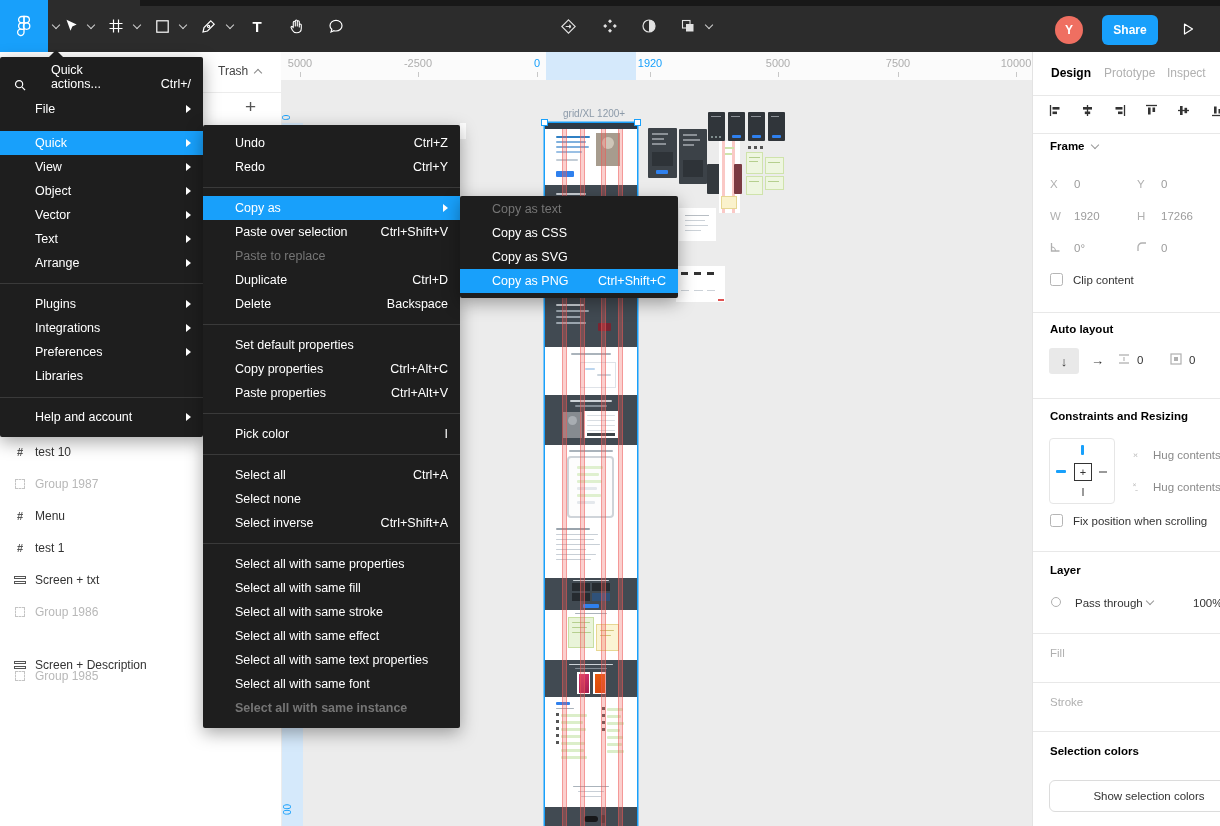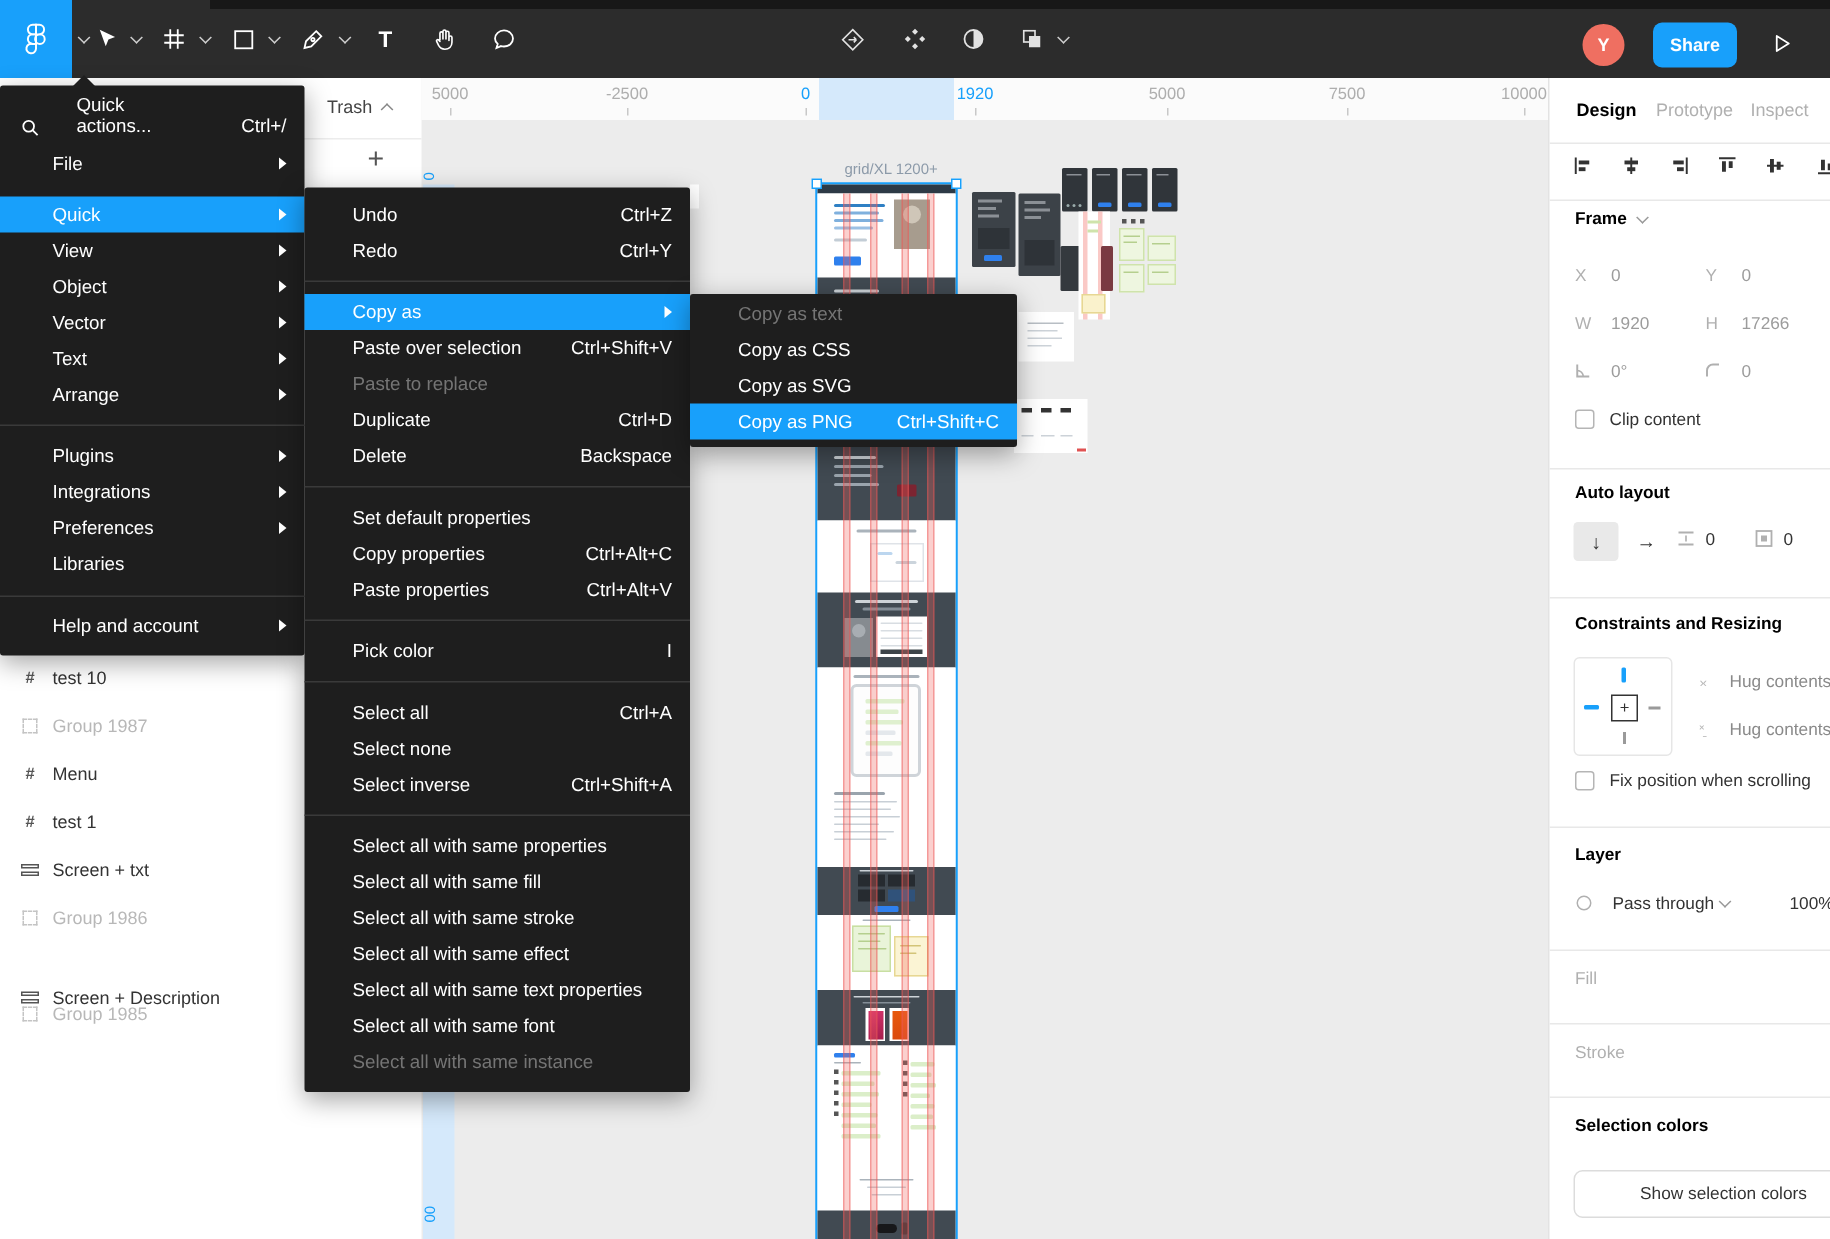--- a/index.html
+++ b/index.html
@@ -767,21 +767,21 @@
     </div>
   <div class="mrow" style="top:499px;">
       <span>Select all with same effect</span>
     </div>
   <div class="mrow" style="top:523px;">
       <span>Select all with same text properties</span>
     </div>
   <div class="mrow" style="top:547px;">
       <span>Select all with same font</span>
     </div>
-  <div class="mrow dis" style="top:571px;">
+  <div class="mrow dis" style="top:571px;font-weight:bold;">
       <span>Select all with same instance</span>
     </div>
 </div>
 
 <div class="menu" id="copyas-menu" style="left:460px;top:196px;width:218px;height:102px;">
   <div class="mrow dis" style="top:1px;">
       <span>Copy as text</span>
     </div>
   <div class="mrow" style="top:25px;">
       <span>Copy as CSS</span>

